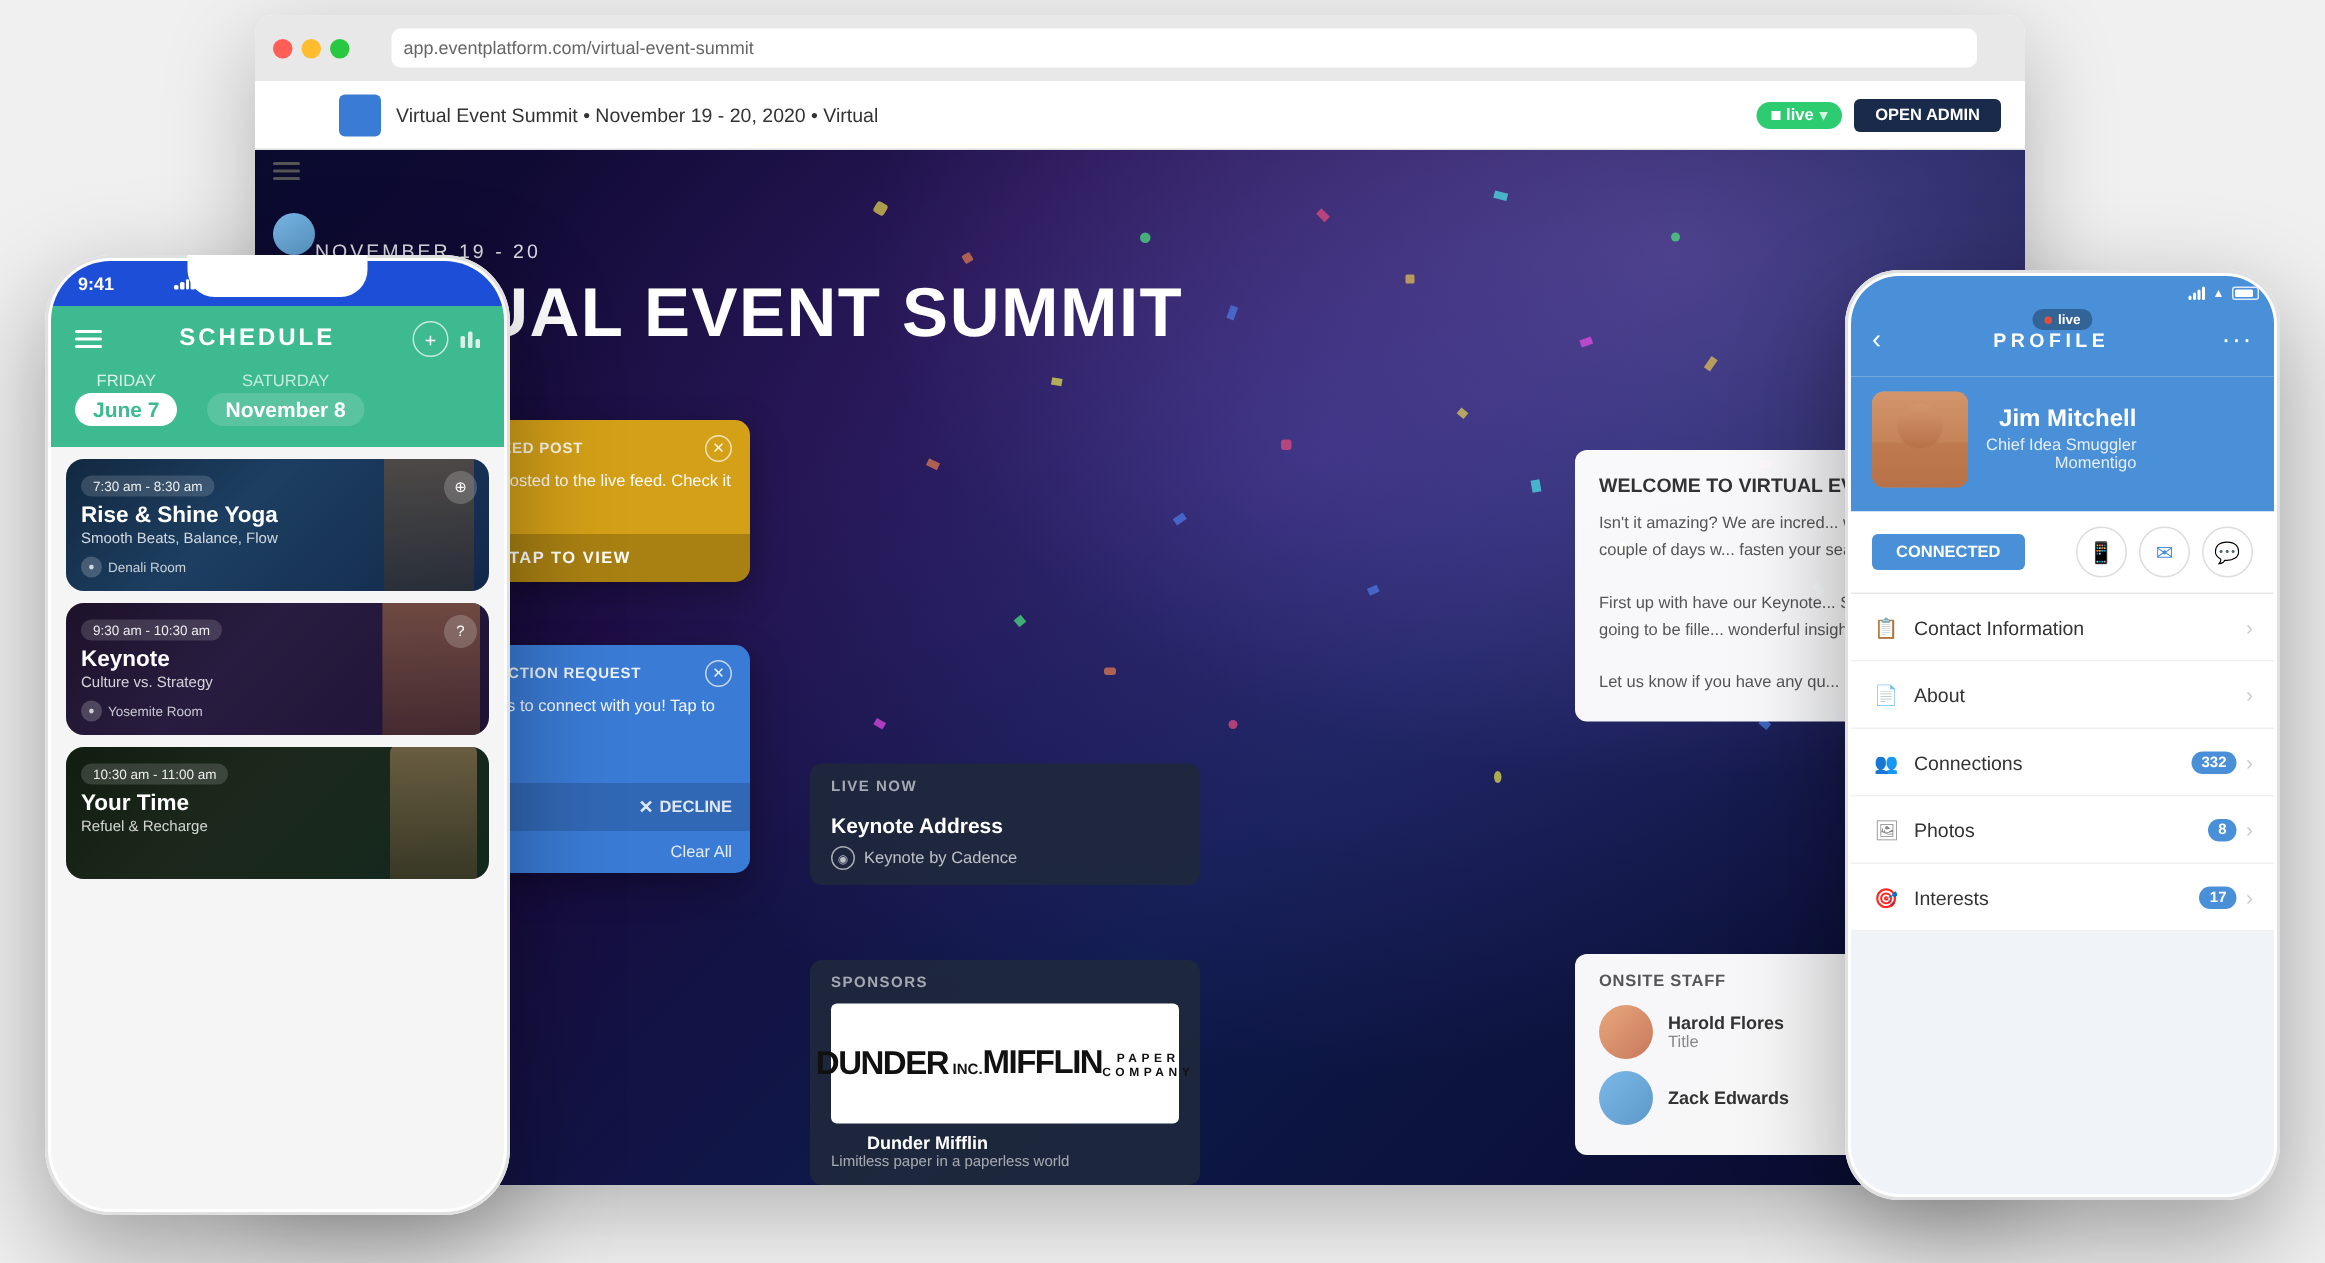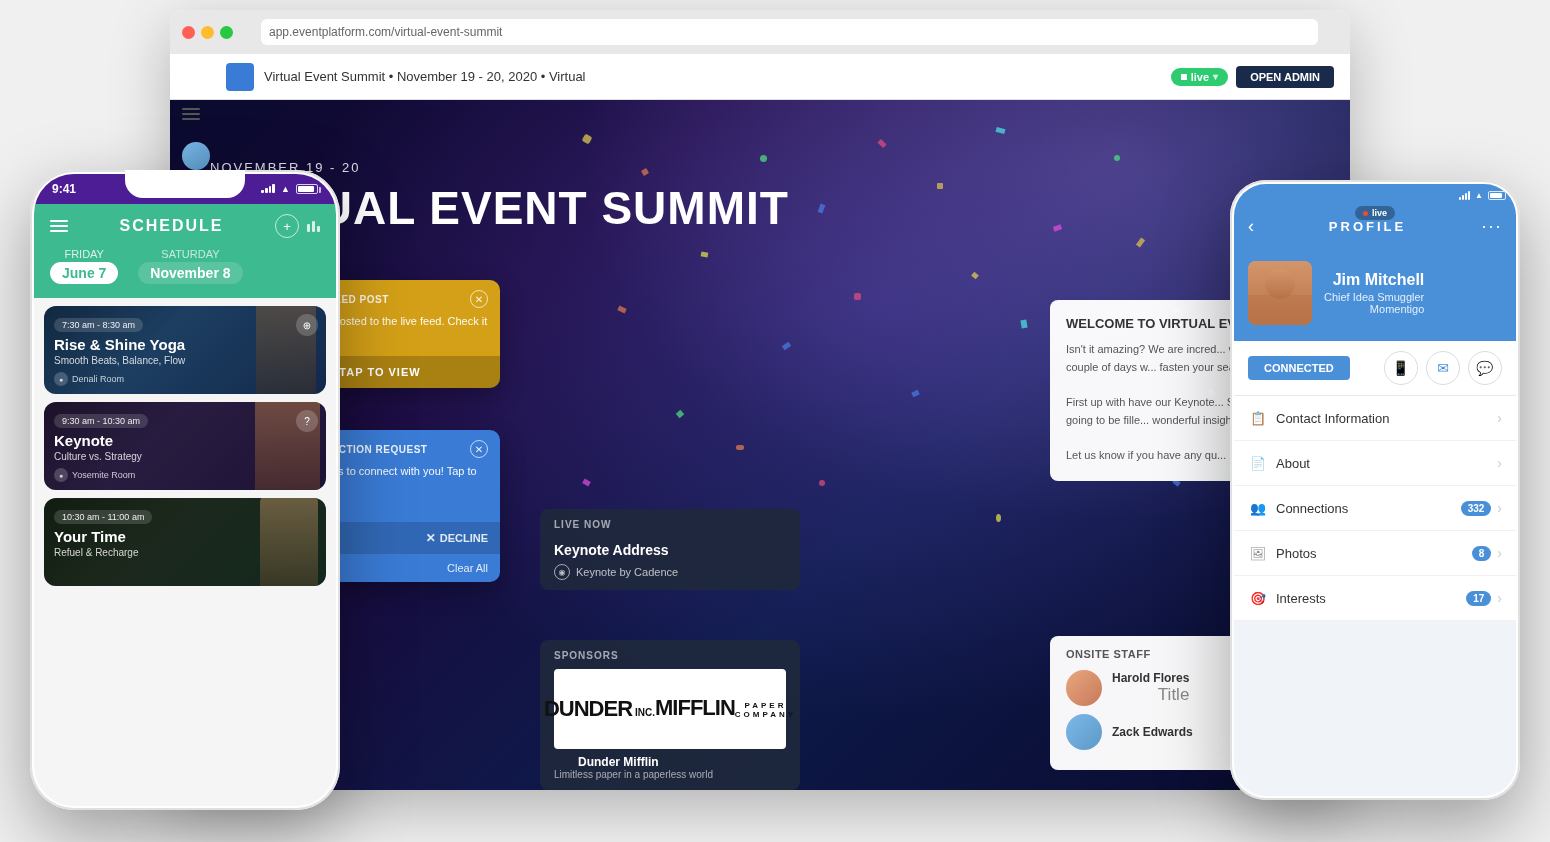--- a/index.html
+++ b/index.html
@@ -428,23 +428,22 @@
       background: linear-gradient(135deg, #7cb8e8, #5c98c8);
     }
 
     .staff-info-name {
       font-size: 12px;
       font-weight: 600;
       color: #333;
     }
 
     .staff-info-title {
-      font-size: 17px;
+      font-size: 11px;
       color: #888;
-      text-align: right;
     }
 
     
     .phone-left {
       position: absolute;
       left: 30px;
       top: 170px;
       width: 310px;
       height: 640px;
       background: #fff;
@@ -472,25 +471,25 @@
       left: 4px;
       right: 4px;
       bottom: 4px;
       border-radius: 40px;
       overflow: hidden;
       background: #f5f5f5;
     }
 
     
     .phone-status-bar {
-      background: #4c1d95;
+      background: #1d4ed8;
       height: 30px;
       display: flex;
       align-items: center;
-      justify-content: space-between;
+      justify-content: flex-start;
       padding: 0 18px 0 18px;
       gap: 40px;
     }
 
     .phone-time {
       font-size: 12px;
       font-weight: 700;
       color: #fff;
     }
 

